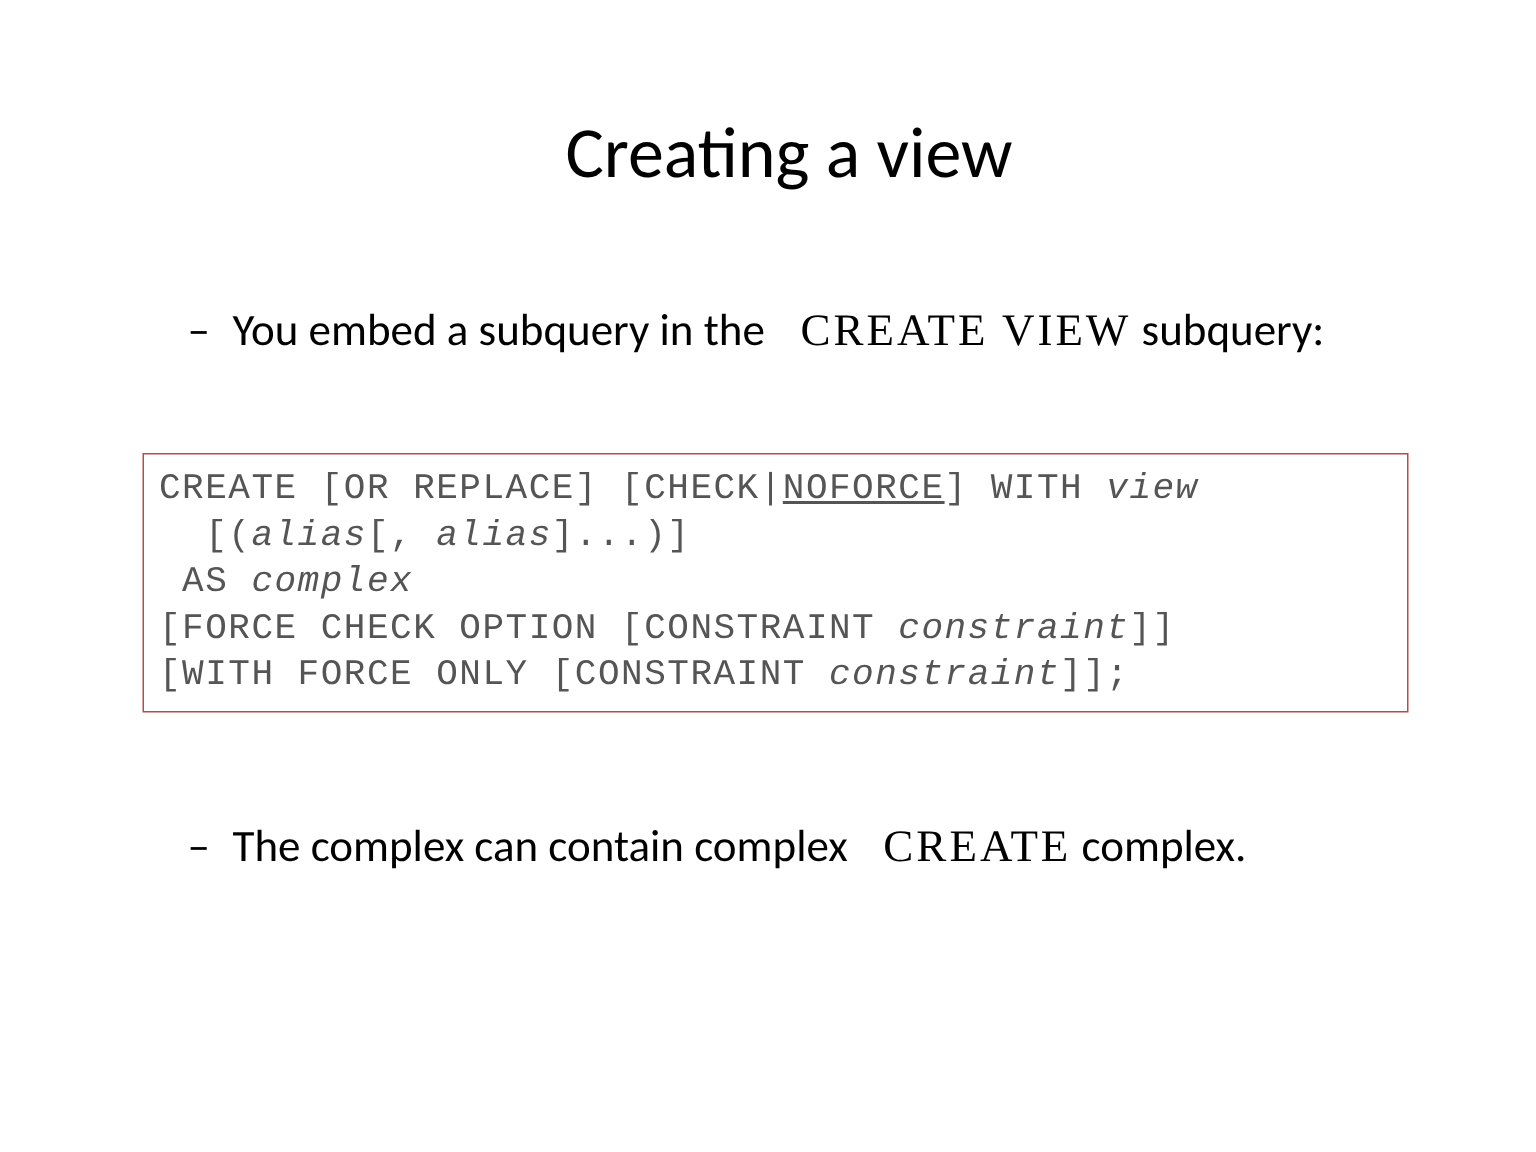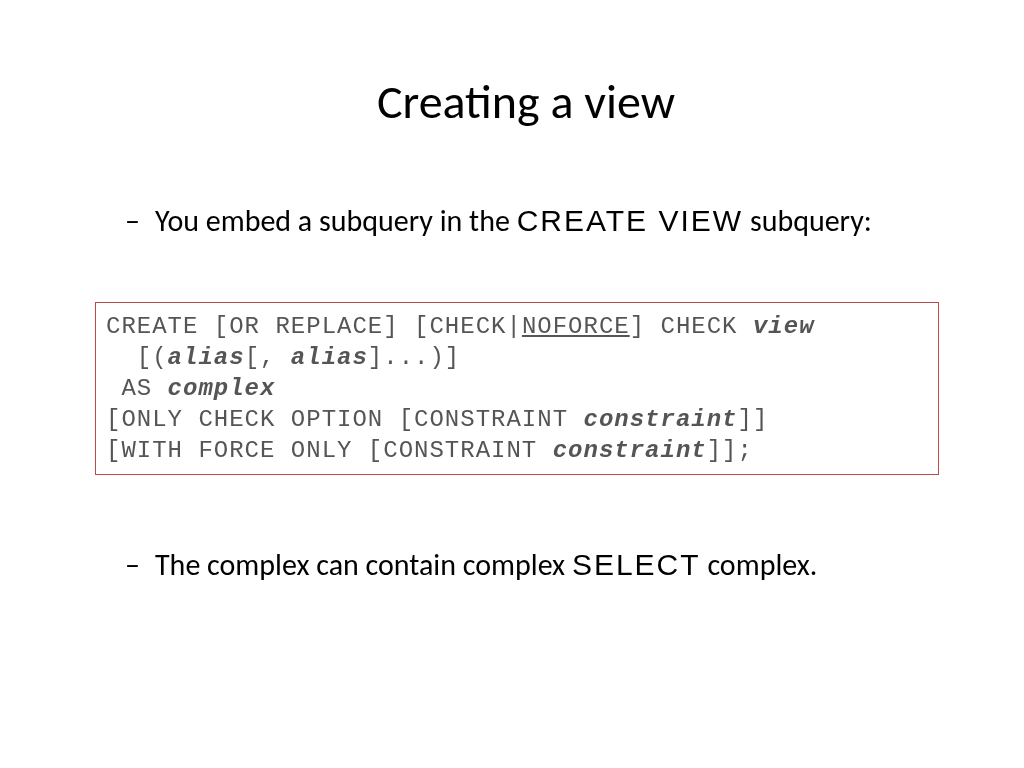--- a/index.html
+++ b/index.html
@@ -42,58 +42,58 @@
       left: 0;
       top: 0;
     }
     .bullet-1 {
       margin-bottom: 60px;
     }
     .bullet-2 {
       margin-top: 70px;
     }
     .mono {
-      font-family: Liberation Sans, sans-serif;
+      font-family: Liberation Serif, serif;
       letter-spacing: 2px;
+      margin-left: 17px;
     }
     .code-box {
       margin-left: 95px;
       margin-right: 85px;
       border: 1.5px solid #b94a48;
       padding: 8px 10px 8px 10px;
       font-family: "Courier New", Courier, monospace;
       font-size: 24px;
       line-height: 1.3;
       letter-spacing: 1px;
       white-space: pre;
       color: #555;
     }
     .code-box .ital {
       font-style: italic;
-      font-weight: bold;
     }
     .code-box .underline {
       text-decoration: underline;
       text-align: center;
     }
   </style>
 </head>
 <body>
 
 <div class="slide">
 
   <h1 class="title">Creating a view</h1>
 
   <div class="bullet bullet-1">
     <span>You embed a subquery in the </span><span class="mono">CREATE VIEW</span><span> subquery:</span>
   </div>
 
-  <div class="code-box"><span>CREATE [OR REPLACE] [CHECK|</span><span class="underline">NOFORCE</span><span>] CHECK </span><span class="ital">view</span>
+  <div class="code-box"><span>CREATE [OR REPLACE] [CHECK|</span><span class="underline">NOFORCE</span><span>] WITH </span><span class="ital">view</span>
 <span>  [(</span><span class="ital">alias</span><span>[, </span><span class="ital">alias</span><span>]...)]</span>
 <span> AS </span><span class="ital">complex</span>
-<span>[ONLY CHECK OPTION [CONSTRAINT </span><span class="ital">constraint</span><span>]]</span>
+<span>[FORCE CHECK OPTION [CONSTRAINT </span><span class="ital">constraint</span><span>]]</span>
 <span>[WITH FORCE ONLY [CONSTRAINT </span><span class="ital">constraint</span><span>]];</span></div>
 
   <div class="bullet bullet-2">
-    <span>The complex can contain complex </span><span class="mono">SELECT</span><span> complex.</span>
+    <span>The complex can contain complex </span><span class="mono">CREATE</span><span> complex.</span>
   </div>
 
 </div>
 
 </body></html>

